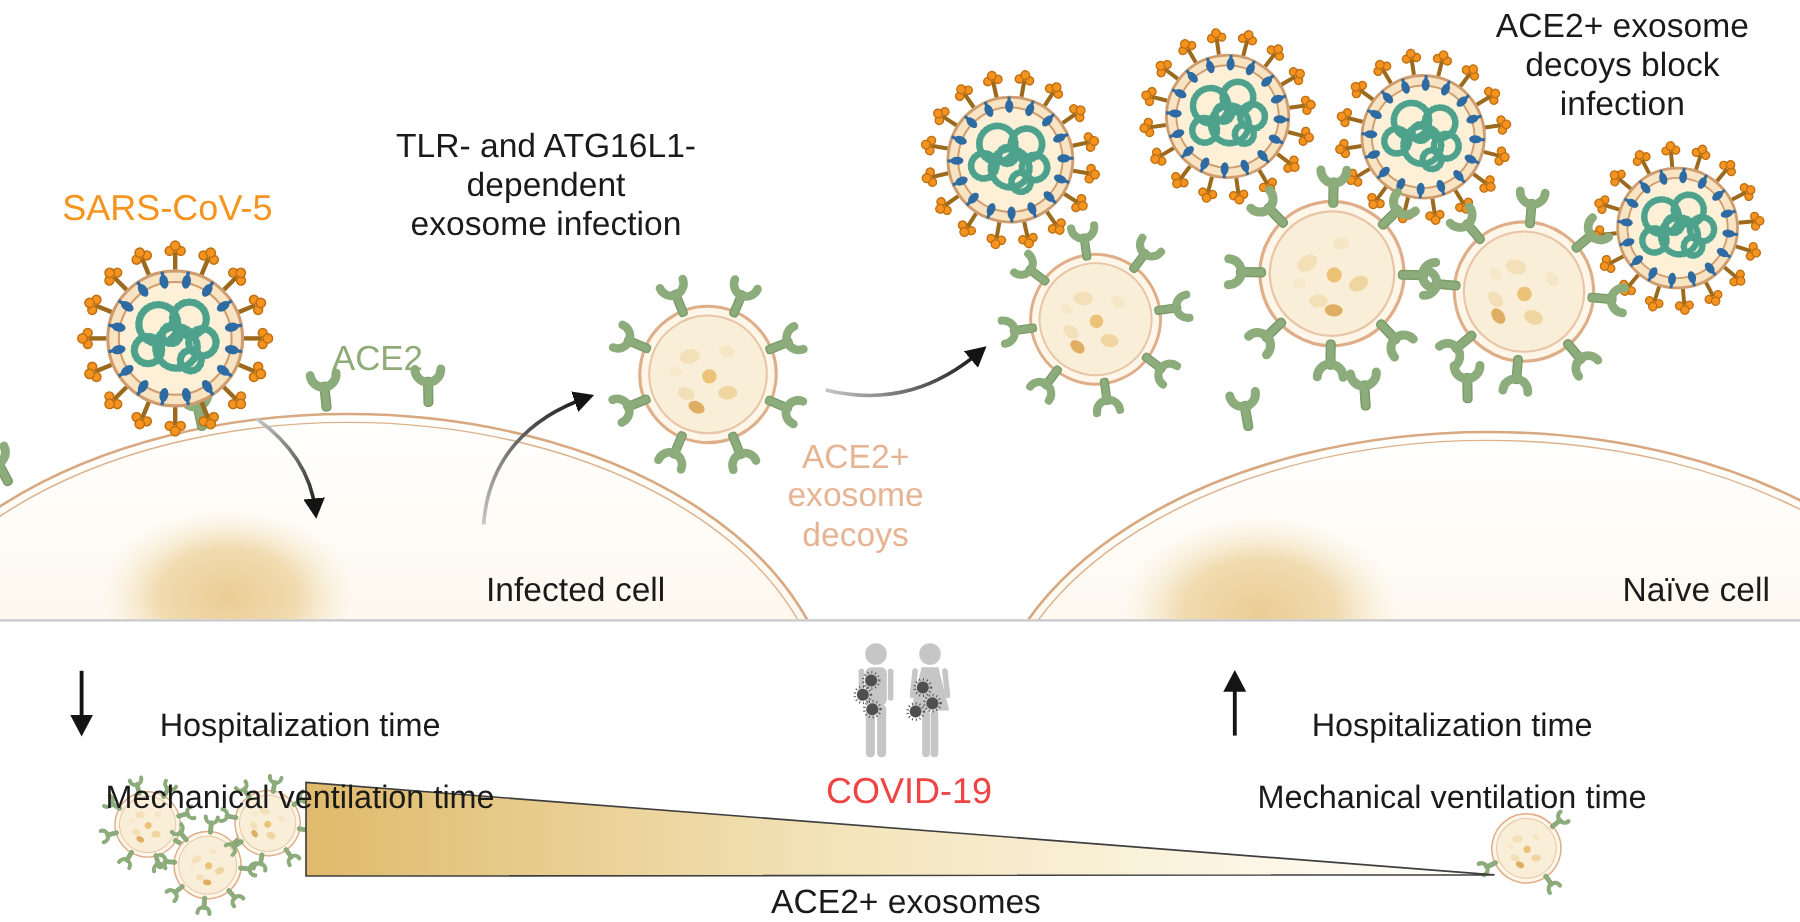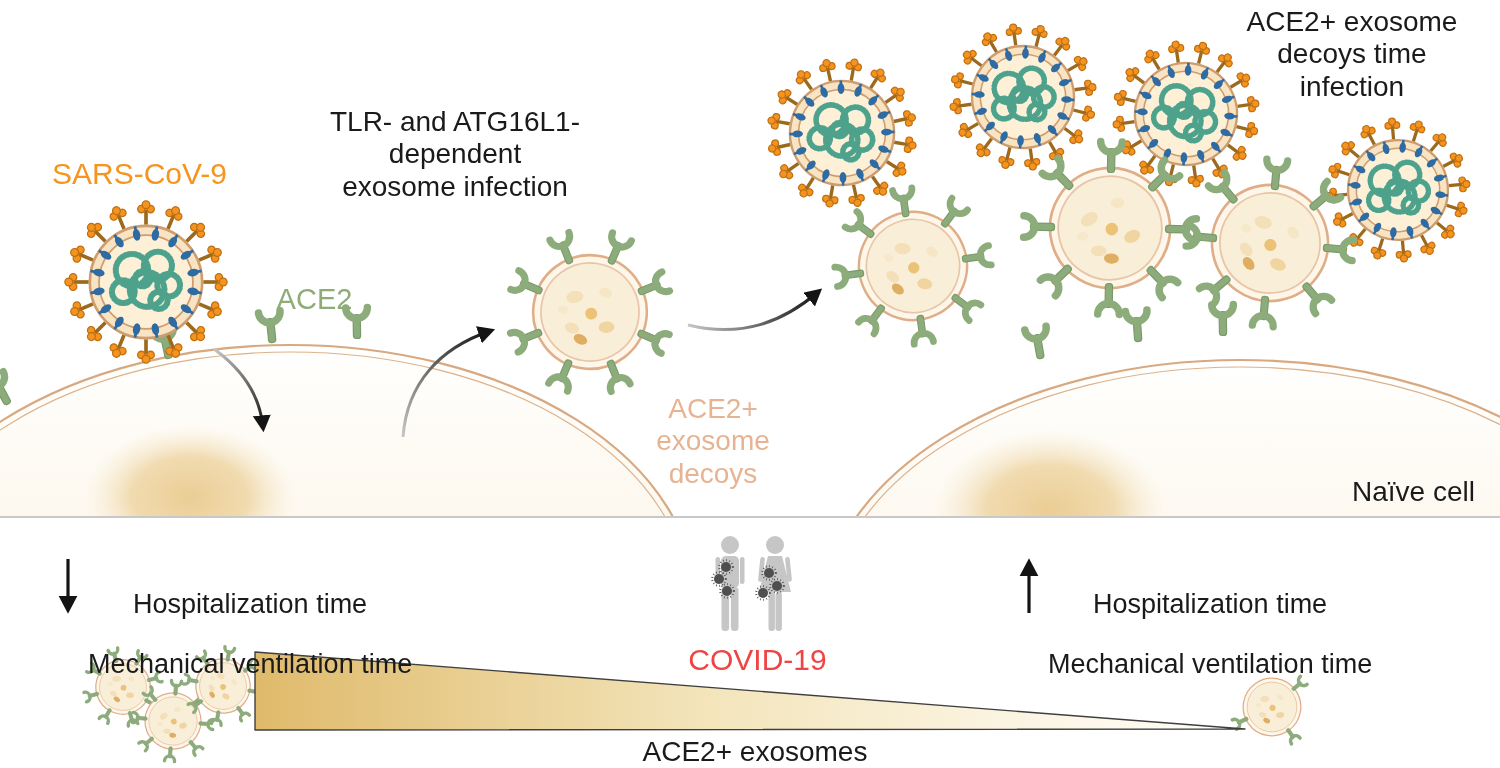--- a/index.html
+++ b/index.html
@@ -236,36 +236,37 @@
         <rect x="0.5" y="7" width="6.4" height="39" rx="3"></rect>
         <use href="#vdot" transform="translate(-6,-12)"></use>
         <use href="#vdot" transform="translate(-12,8)"></use>
         <use href="#vdot" transform="translate(2,1)"></use>
       </g>
     </g>
 
     <path d="M 255,652 L 1245,729 L 255,730 Z" fill="url(#wedgegrad)" stroke="#3f3f3f" stroke-width="1.4" stroke-linejoin="round"></path>
   </svg>
 
-  <div class="lbl s30 orange center" style="left:42px;top:157px;width:195px;">SARS-CoV-9</div>
+  <div class="lbl s30 orange center" style="left:42px;top:157px;width:195px;">SARS-CoV-5</div>
 
   <div class="lbl s29 green center" style="left:252px;top:283px;width:125px;">ACE2</div>
 
   <div class="lbl s28 center" style="left:295px;top:106px;width:320px;">TLR- and ATG16L1-
 dependent
 exosome infection</div>
 
-  <div class="lbl s28 tan center" style="left:628px;top:365px;width:170px;margin-top:28px;">ACE2+
+  <div class="lbl s28 tan center" style="left:628px;top:365px;width:170px;">ACE2+
 exosome
 decoys</div>
 
   <div class="lbl s28 center" style="left:1222px;top:6px;width:260px;">ACE2+ exosome
-decoys time
+decoys block
 infection</div>
 
+  <div class="lbl s28" style="left:405px;top:476px;">Infected cell</div>
 
   <div class="lbl s28" style="left:1352px;top:476px;">Naïve cell</div>
 
   <div class="lbl s27" style="left:88px;top:559px;">
     <div>Hospitalization time</div>
     <div>Mechanical ventilation time</div>
   </div>
 
   <div class="lbl s27" style="left:1048px;top:559px;">
     <div>Hospitalization time</div>

